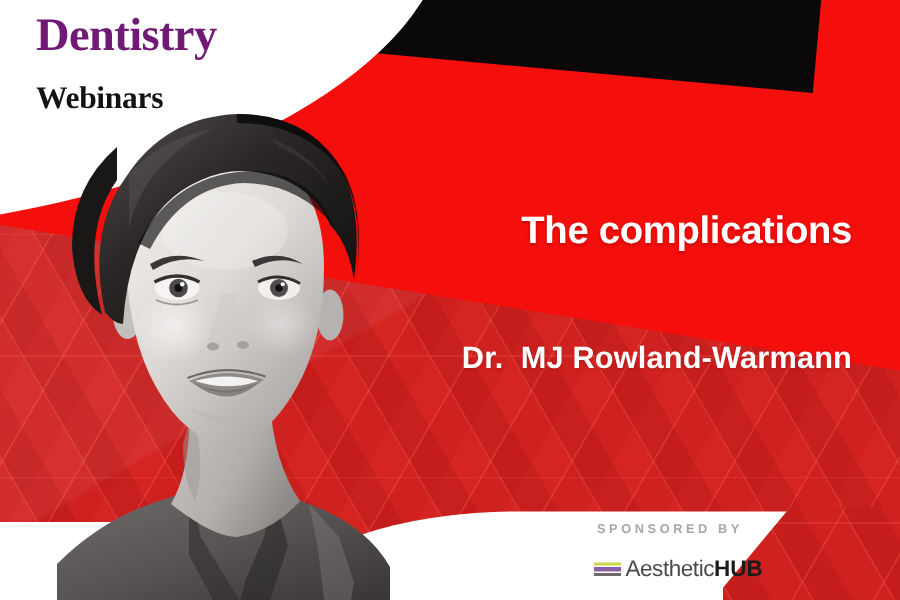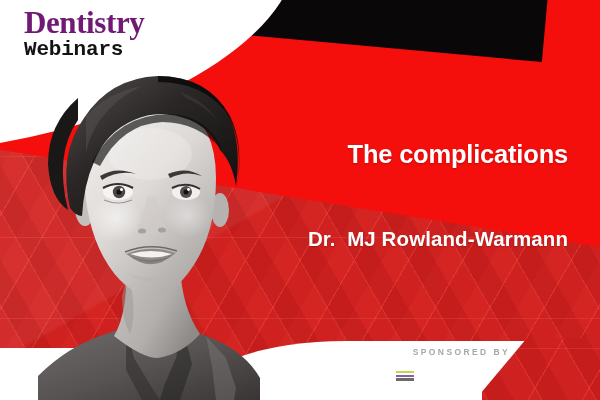--- a/index.html
+++ b/index.html
@@ -158,27 +158,27 @@
   }
   .logo-dentistry {
     font-family: "Liberation Serif", serif;
     font-weight: bold;
     font-size: 31px;
     line-height: 0.96;
     color: #701a75;
     letter-spacing: -0.4px;
   }
   .logo-webinars {
-    font-family: Liberation Mono, monospace;
+    font-family: Liberation Serif, serif;
     font-weight: bold;
     font-size: 21px;
     line-height: 1.05;
     color: #131313;
     letter-spacing: -0.2px;
-    margin-top: 1px;
+    margin-top: 16px;
   }
 
   
   .portrait {
     position: absolute;
     left: 30px;
     top: 58px;
     width: 232px;
     height: 342px;
     z-index: 14;
@@ -216,21 +216,21 @@
     letter-spacing: 0.1px;
     white-space: pre;
     text-shadow: 0 1px 2px rgba(90,0,0,0.28);
   }
 
   .sponsored-by {
     position: absolute;
     left: 398px;
     top: 347px;
     width: 112px;
-    text-align: right;
+    text-align: left;
     z-index: 30;
     color: #a9a6a6;
     font-size: 8.5px;
     font-weight: bold;
     letter-spacing: 2.4px;
   }
 
   .sponsor-logo {
     position: absolute;
     left: 396px;
@@ -372,15 +372,16 @@
     <div class="tri-fill"></div>
   </div>
 
   <div class="sponsored-by">SPONSORED BY</div>
   <div class="sponsor-logo">
     <span class="sponsor-bars">
       <i class="b1"></i>
       <i class="b2"></i>
       <i class="b3"></i>
     </span>
+    <span class="sponsor-word"><span>Aesthetic</span><b>HUB</b></span>
   </div>
 
 </div>
 
 </body></html>

